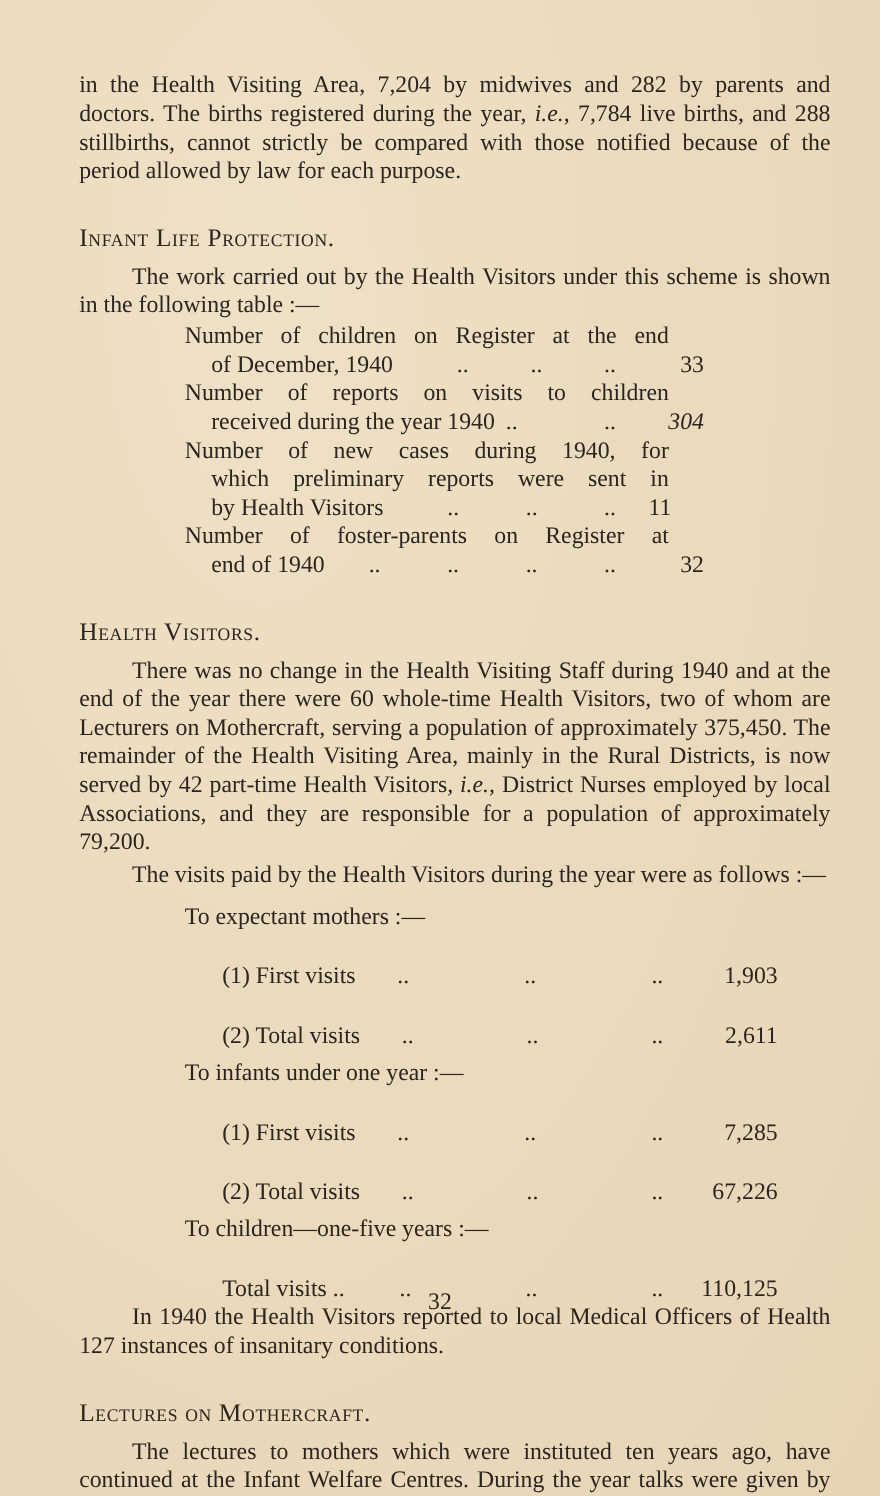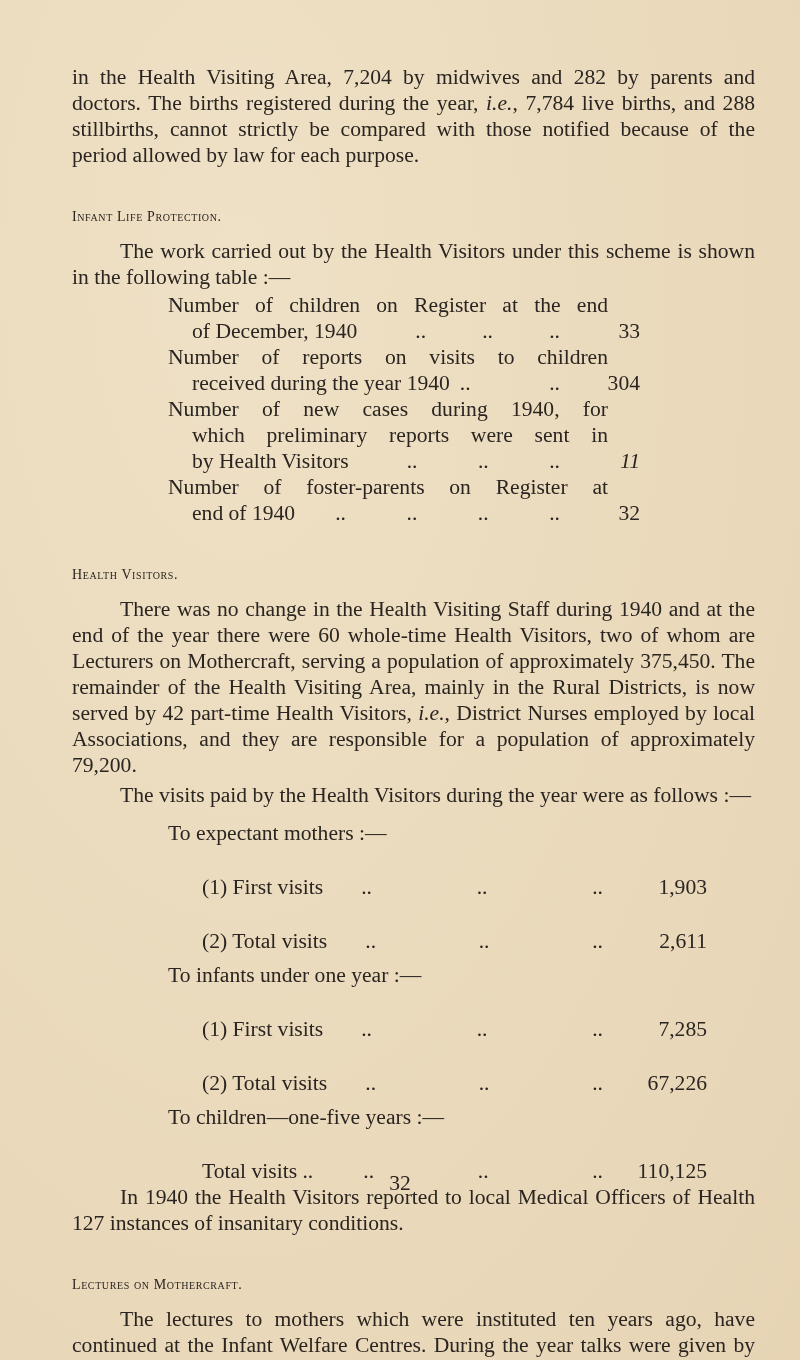--- a/index.html
+++ b/index.html
@@ -11,21 +11,21 @@
     color: #2a2520;
     position: relative;
   }
   .page {
     position: absolute; left: 72px; top: 64px; width: 683px;
     font-size: 21.6px; line-height: 26px;
   }
   p { margin: 0; text-align: justify; }
   .indent { text-indent: 48px; }
   .heading {
-    font-variant: small-caps; letter-spacing: 0.6px; font-size: 14px;
+    font-variant: small-caps; letter-spacing: 0.6px; font-size: 23px;
     margin: 0; text-align: left;
   }
   .tbl { margin-left: 0; }
   .item { padding-left: 96px; width: 440px; }
   .item .first { text-align: justify; text-align-last: justify; }
   .item-row { display: flex; width: 568px; align-items: baseline; }
   .item-row .txt { width: 440px; }
   .item-row .num { flex: 1; text-align: right; }
   .visits { margin-left: 96px; }
   .vrow { display: flex; width: 505px; align-items: baseline; }
@@ -74,21 +74,21 @@
           </div>
         </div>
       <div class="item-row">
           <div class="txt" style="padding-left:120px;width:416px;display:flex;">
             <span>received during the year 1940</span>
             <span style="flex:1;display:flex;justify-content:space-between;padding-left:10px;">
               <span>..</span>
               <span>..</span>
             </span>
           </div>
-          <div class="num" style="width:80px;flex:none;text-align:right;">304</div>
+          <div class="num" style="width:80px;flex:none;text-align:right;font-style:italic;">304</div>
         </div>
     </div>
     <div>
       <div class="item-row">
           <div class="txt item" style="padding-left:96px;width:440px;">
             <div class="first">Number of new cases during 1940, for</div>
           </div>
         </div>
       <div class="item-row">
           <div class="txt" style="padding-left:120px;width:416px;">
@@ -97,21 +97,21 @@
         </div>
       <div class="item-row">
           <div class="txt" style="padding-left:120px;width:416px;display:flex;">
             <span>by Health Visitors</span>
             <span style="flex:1;display:flex;justify-content:space-between;padding-left:58px;">
               <span>..</span>
               <span>..</span>
               <span>..</span>
             </span>
           </div>
-          <div class="num" style="width:80px;flex:none;text-align:right;font-style:italic;">11</div>
+          <div class="num" style="width:80px;flex:none;text-align:center;">11</div>
         </div>
     </div>
     <div>
       <div class="item-row">
           <div class="txt item" style="padding-left:96px;width:440px;">
             <div class="first">Number of foster-parents on Register at</div>
           </div>
         </div>
       <div class="item-row">
           <div class="txt" style="padding-left:120px;width:416px;display:flex;text-align:center;">

